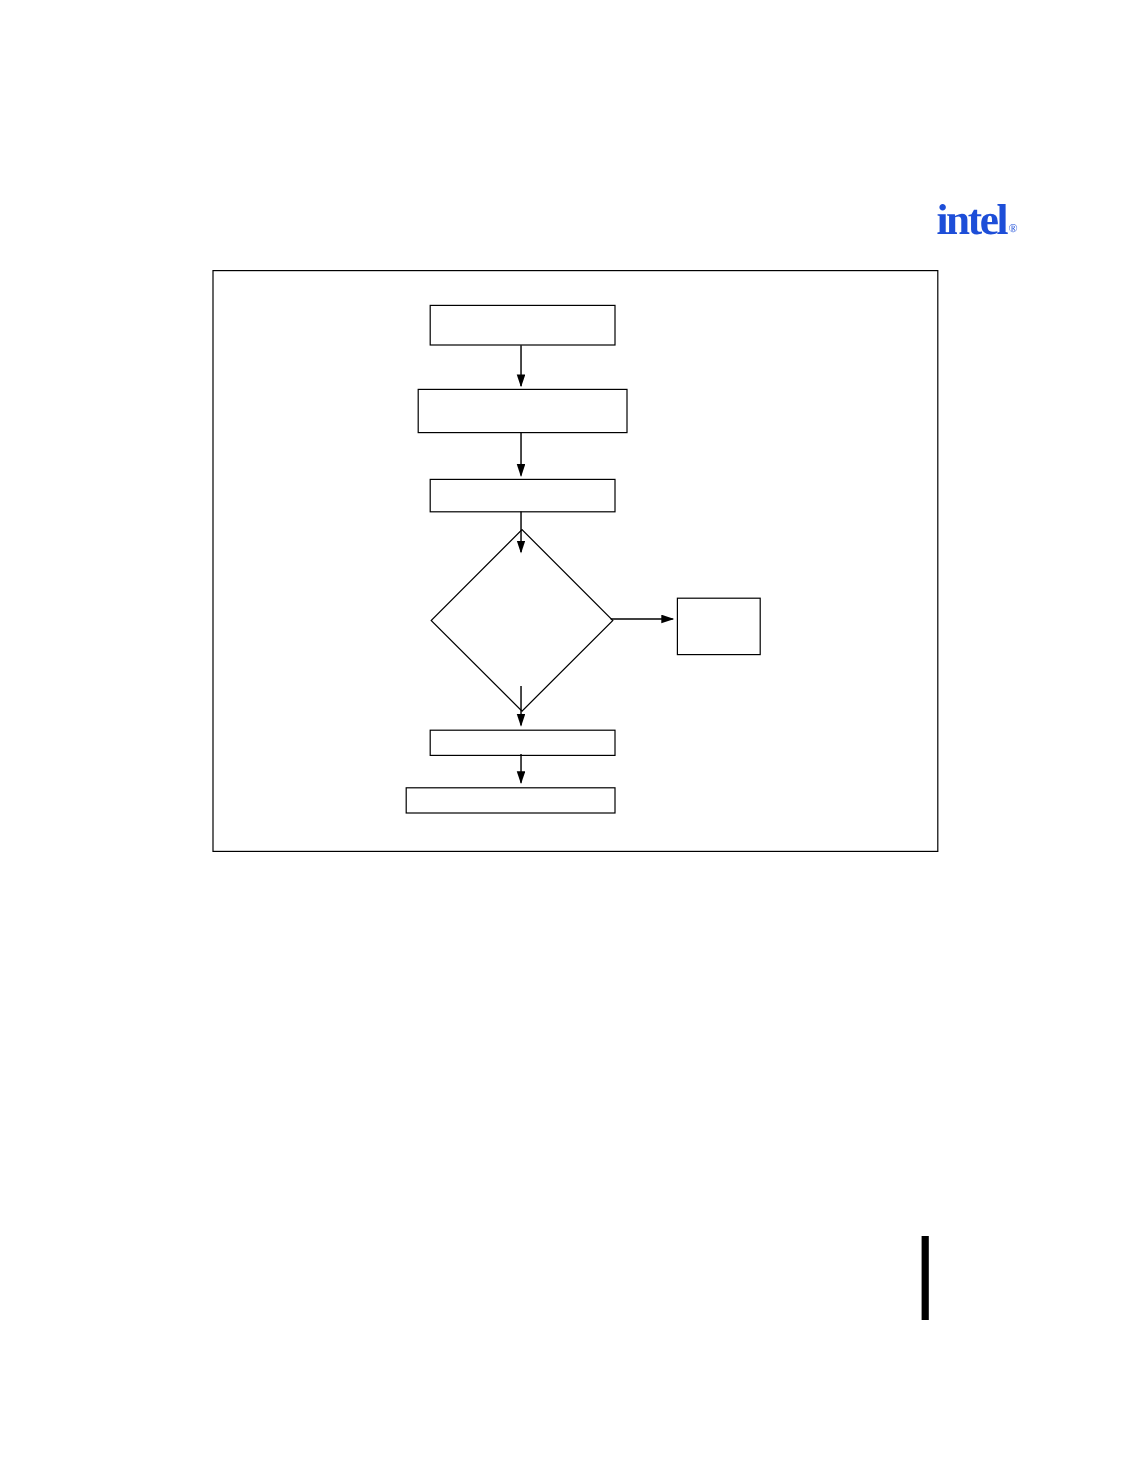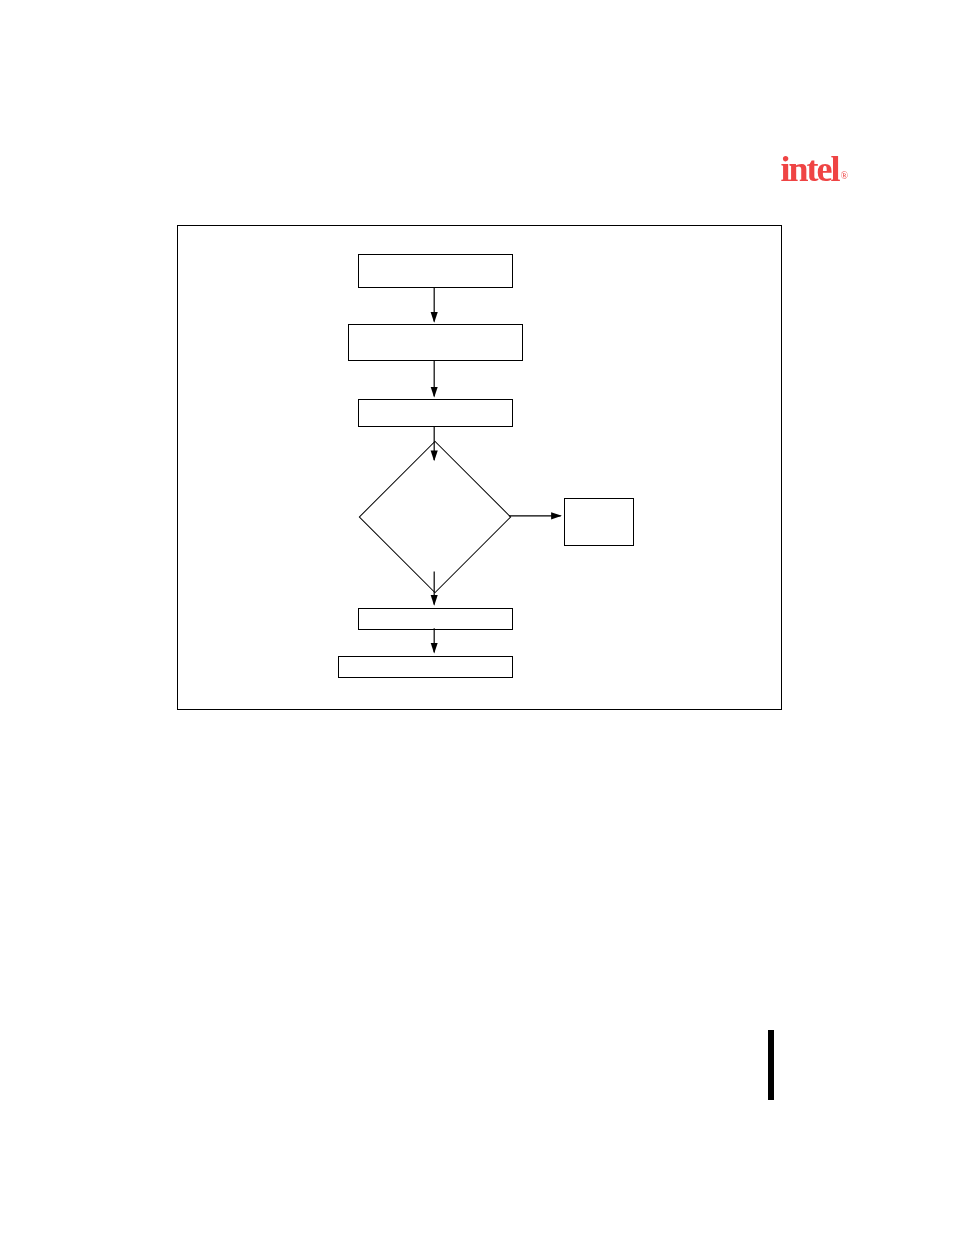--- a/index.html
+++ b/index.html
@@ -5,27 +5,27 @@
     * { box-sizing: border-box; margin: 0; padding: 0; }
     body {
       width: 954px;
       height: 1235px;
       background: #ffffff;
       font-family: Arial, Helvetica, sans-serif;
       position: relative;
     }
     .intel-logo {
       position: absolute;
-      top: 148px;
+      top: 162px;
       right: 110px;
       font-family: Georgia, serif;
       font-size: 36px;
       font-weight: bold;
       letter-spacing: -2px;
-      color: #ef4444;
+      color: #1d4ed8;
     }
     .intel-logo .reg {
       font-size: 10px;
       vertical-align: baseline;
       position: relative;
       top: -2px;
       left: 2px;
       font-weight: normal;
     }
     .diagram-frame {

